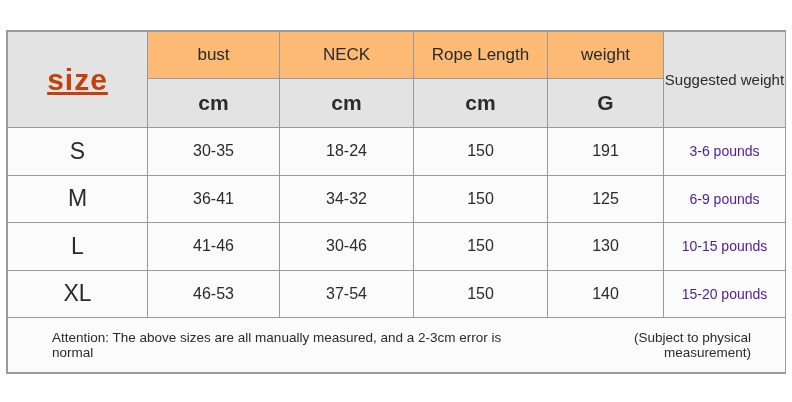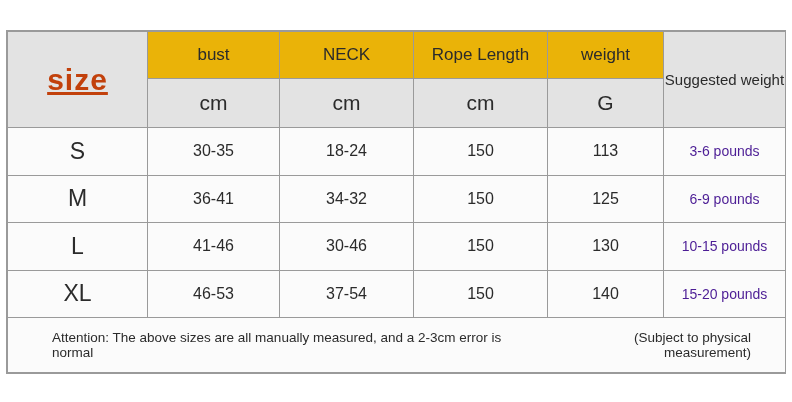--- a/index.html
+++ b/index.html
@@ -49,30 +49,30 @@
 
   
   col.c-size  { width: 140px; }
   col.c-bust  { width: 132px; }
   col.c-neck  { width: 134px; }
   col.c-rope  { width: 134px; }
   col.c-weight{ width: 116px; }
   col.c-sugg  { width: 122px; }
 
   .head-cell {
-    background: #eab308;
+    background: #fdba74;
     font-size: 17px;
     font-weight: 400;
     color: #2b2b2b;
     height: 44px;
   }
   .head-unit {
     background: #e3e3e3;
     font-size: 21px;
-    font-weight: 400;
+    font-weight: 700;
     color: #2b2b2b;
     height: 47px;
   }
   .size-head {
     background: #e3e3e3;
     font-size: 30px;
     font-weight: 700;
     letter-spacing: 1px;
     color: #c2410c;
     text-decoration: underline;
@@ -152,21 +152,21 @@
           <td class="head-unit">cm</td>
           <td class="head-unit">cm</td>
           <td class="head-unit">G</td>
         </tr>
 
         <tr class="body-row">
           <td class="cell-size">S</td>
           <td class="cell-val">30-35</td>
           <td class="cell-val">18-24</td>
           <td class="cell-val">150</td>
-          <td class="cell-val">113</td>
+          <td class="cell-val">191</td>
           <td class="cell-sugg">3-6 pounds</td>
         </tr>
         <tr class="body-row">
           <td class="cell-size">M</td>
           <td class="cell-val">36-41</td>
           <td class="cell-val">34-32</td>
           <td class="cell-val">150</td>
           <td class="cell-val">125</td>
           <td class="cell-sugg">6-9 pounds</td>
         </tr>

